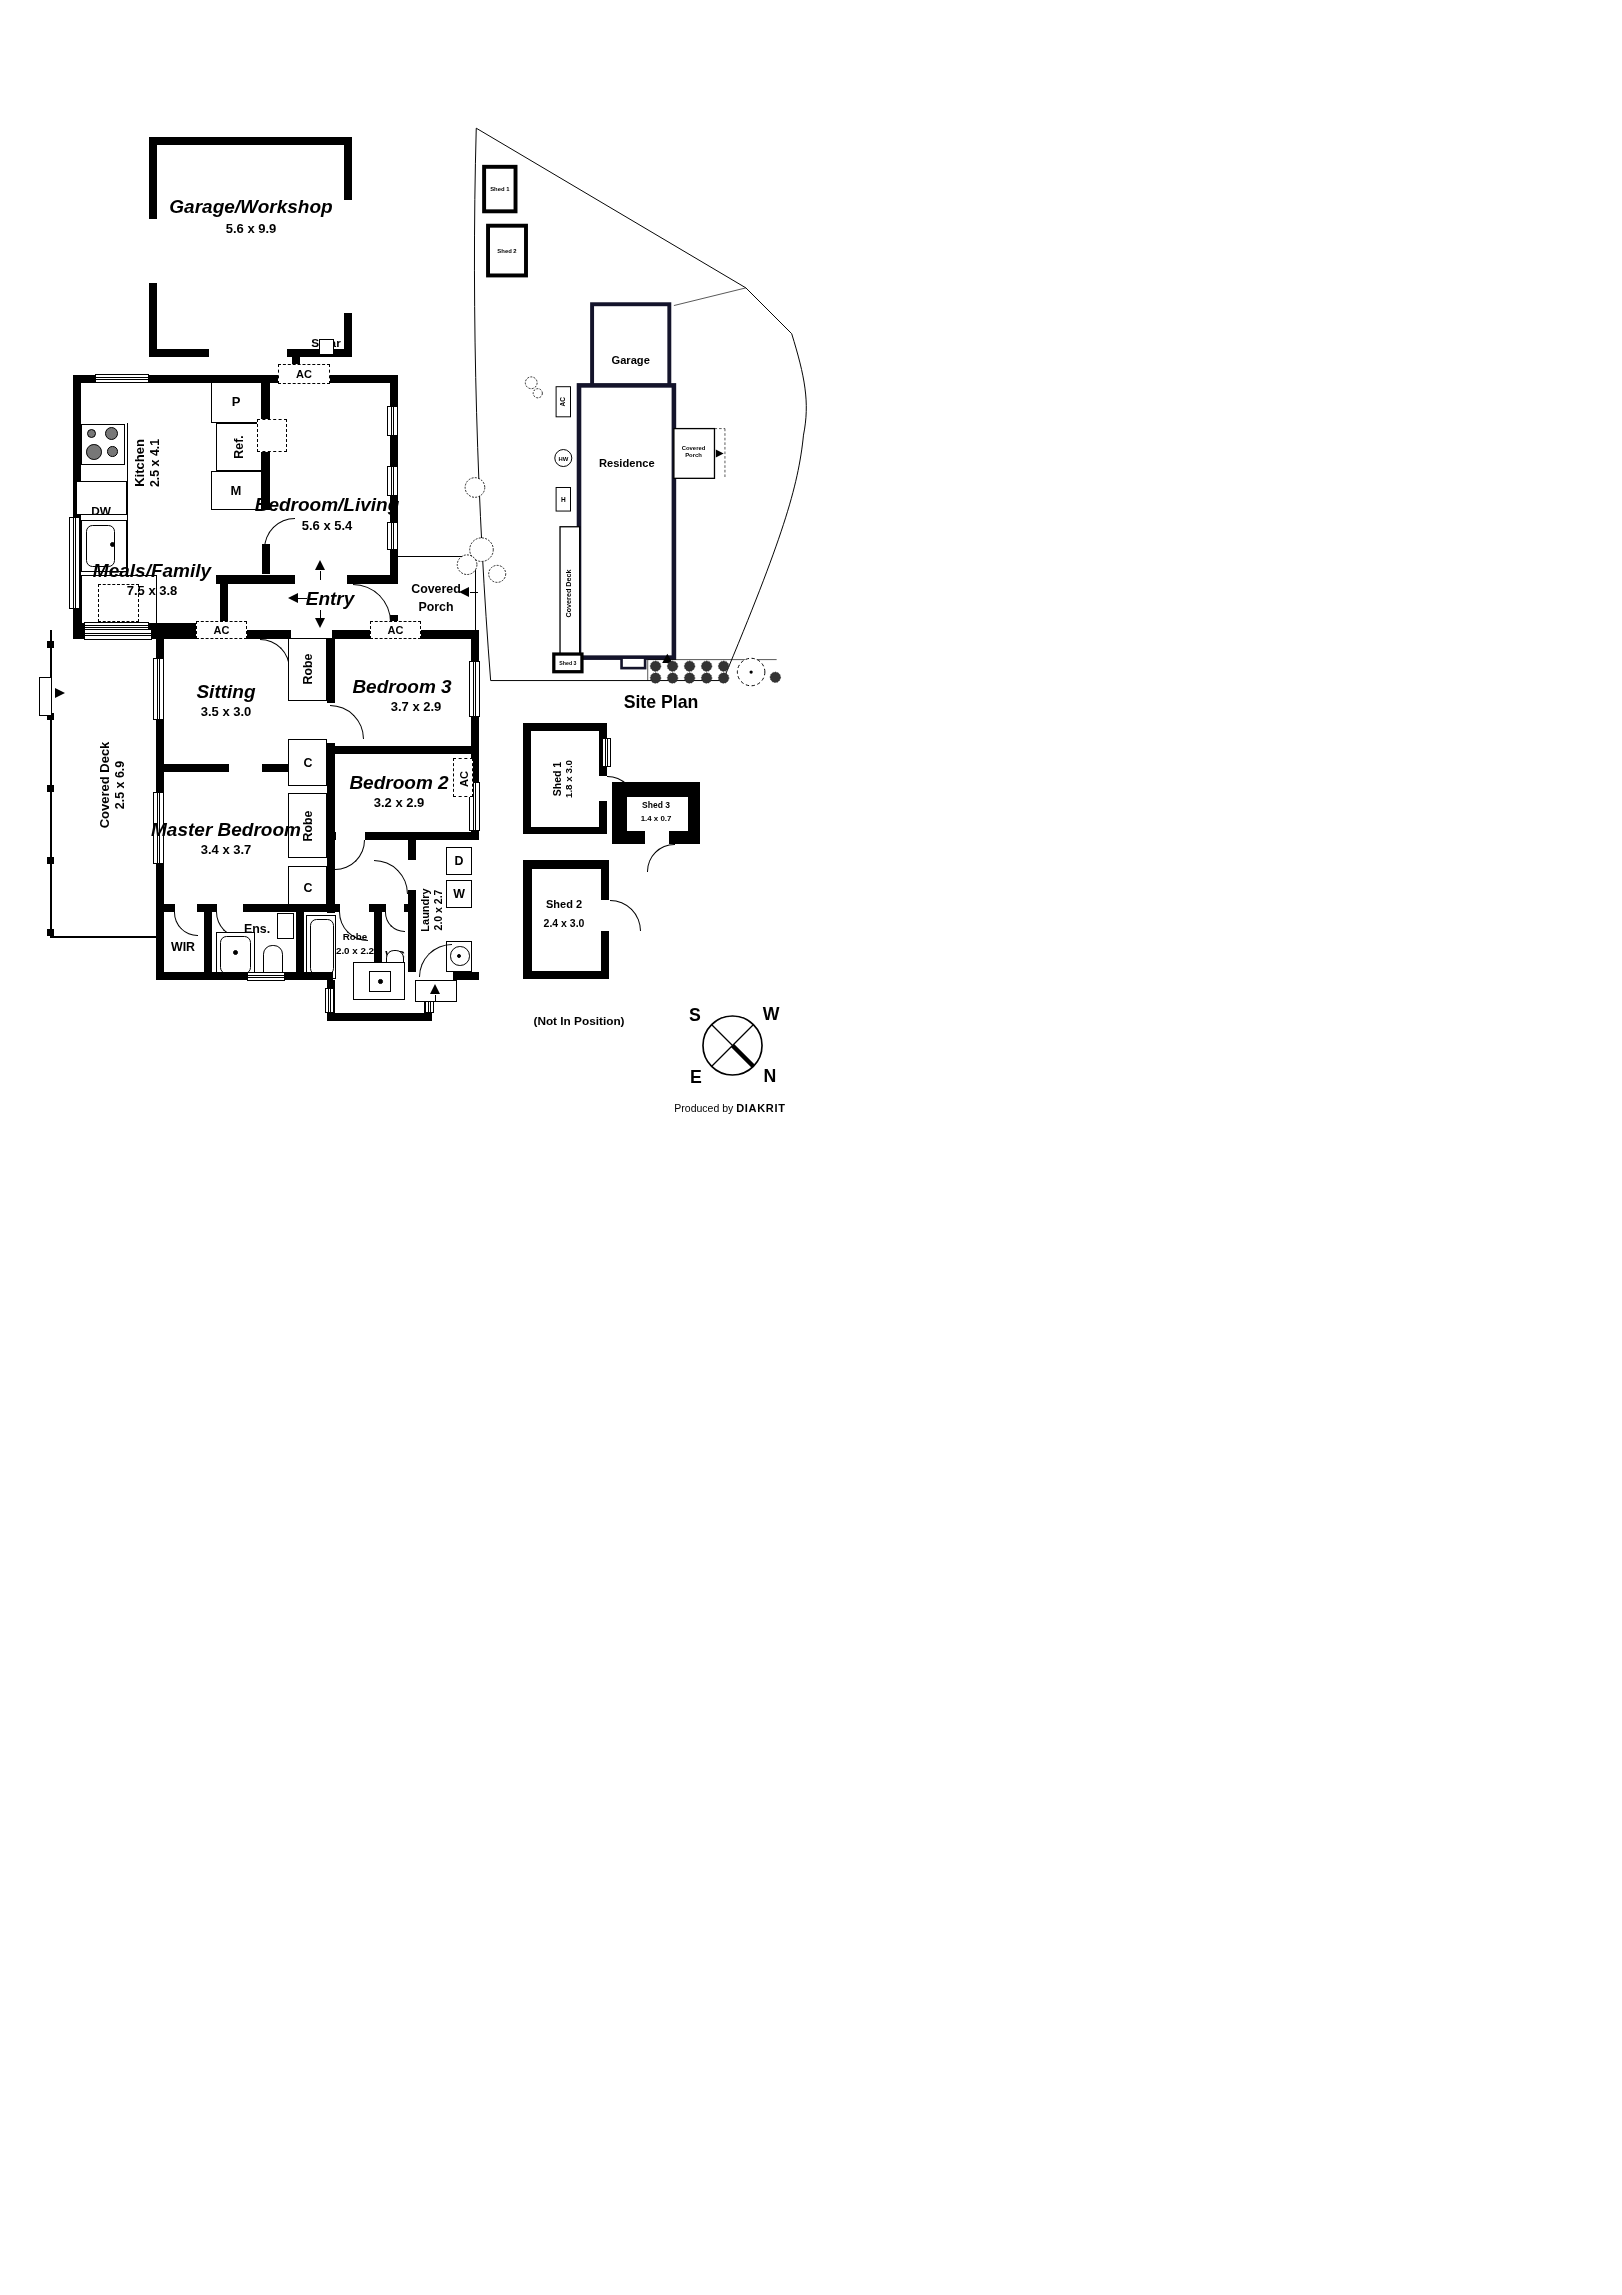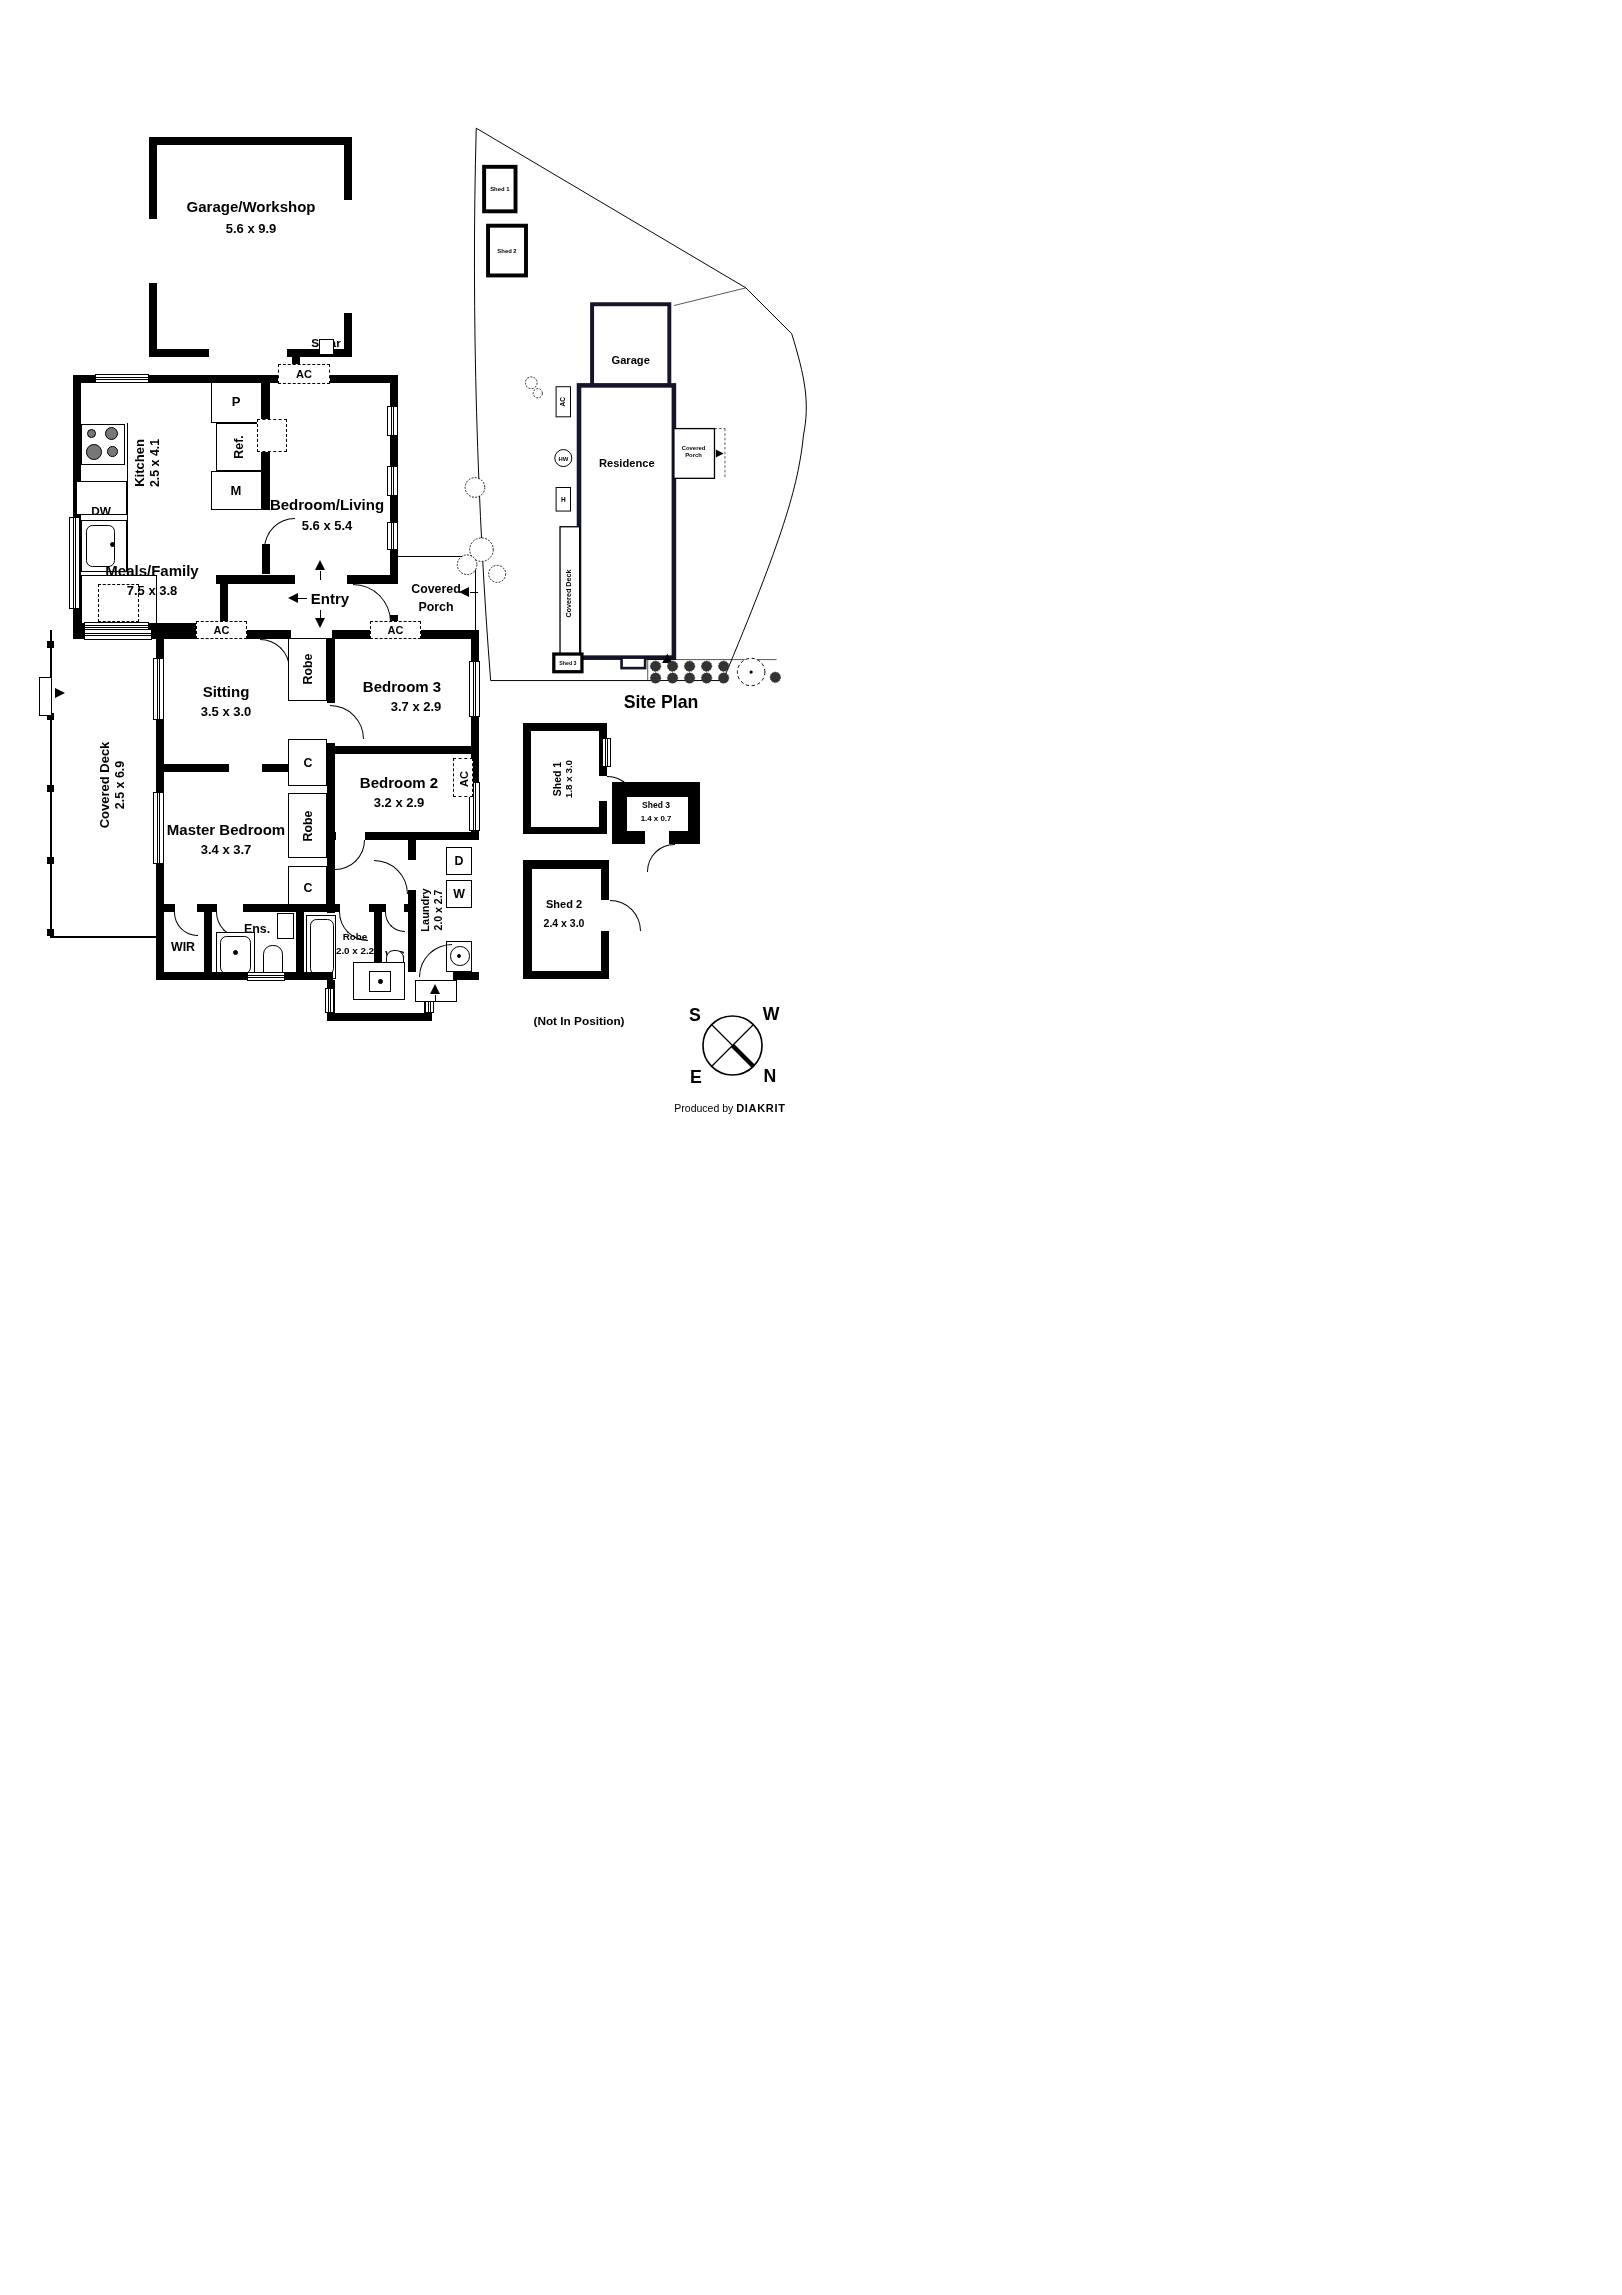--- a/index.html
+++ b/index.html
@@ -8,21 +8,21 @@
   .abs{position:absolute;}
   .wall{position:absolute;background:#000;}
   .thin{position:absolute;background:#000;}
   .box{position:absolute;background:#fff;border:1.3px solid #000;box-sizing:border-box;}
   .box1{position:absolute;background:#fff;border:0.7px solid #000;box-sizing:border-box;}
   .dash{position:absolute;background:#fff;border:1.3px dashed #000;box-sizing:border-box;
         display:flex;align-items:center;justify-content:center;font-weight:bold;}
   .lbl{position:absolute;transform:translate(-50%,-50%);text-align:center;font-weight:bold;
        white-space:nowrap;line-height:1.15;}
   .lbl.v{transform:translate(-50%,-50%) rotate(-90deg);}
-  .s27{font-size:17.7px;} .s21{font-size:15px;} .s20{font-size:13px;} .s19{font-size:12.4px;}
+  .s27{font-size:17.7px;} .s21{font-size:19px;font-style:italic;} .s20{font-size:13px;} .s19{font-size:12.4px;}
   .s18{font-size:11.8px;margin-top:14px;} .s17{font-size:11px;} .s16{font-size:10.5px;} .s15{font-size:9.8px;}
   .s13{font-size:8.5px;} .s12{font-size:7.9px;}
   .win-h{position:absolute;background:#fff;border:0.7px solid #000;box-sizing:border-box;
     background-image:linear-gradient(to bottom,transparent 30%,#000 30%,#000 40%,transparent 40%,transparent 60%,#000 60%,#000 70%,transparent 70%);}
   .win-v{position:absolute;background:#fff;border:0.7px solid #000;box-sizing:border-box;
     background-image:linear-gradient(to right,transparent 30%,#000 30%,#000 40%,transparent 40%,transparent 60%,#000 60%,#000 70%,transparent 70%);}
   .arc{position:absolute;border:1.3px solid #000;box-sizing:border-box;background:transparent;}
   .arc.tl{border-right:none;border-bottom:none;border-radius:100% 0 0 0;}
   .arc.tr{border-left:none;border-bottom:none;border-radius:0 100% 0 0;}
   .arc.bl{border-right:none;border-top:none;border-radius:0 0 0 100%;}

